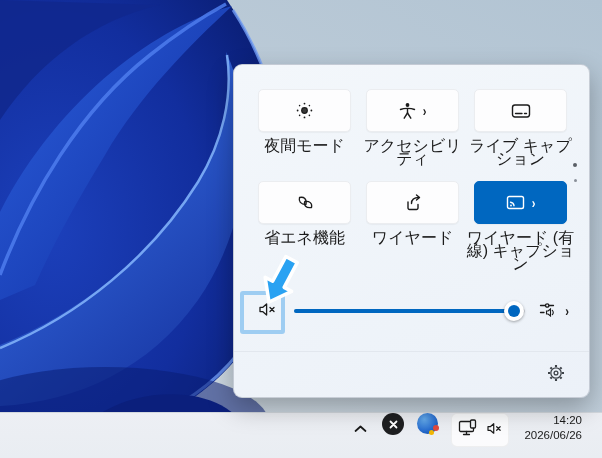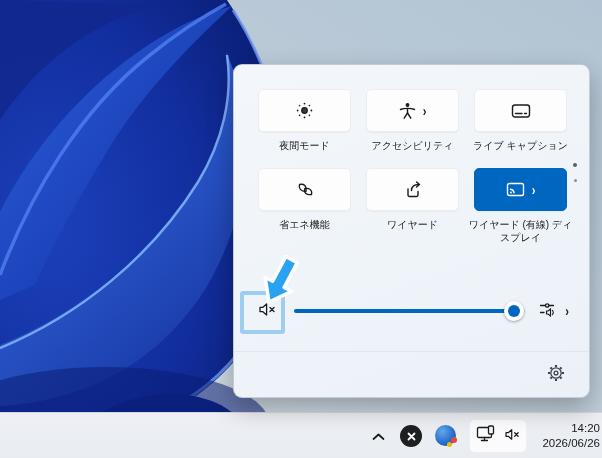--- a/index.html
+++ b/index.html
@@ -28,21 +28,21 @@
   .qs-btn{
     width:93px;height:43px;border-radius:5px;
     background:#fdfdfe;border:1px solid #ebedf0;
     box-shadow:0 1px 1px rgba(0,0,0,.04);
     display:flex;align-items:center;justify-content:center;gap:7px;
     box-sizing:border-box;cursor:pointer;
   }
   .qs-btn.active{background:var(--accent,#0067c0);border-color:var(--accent,#0067c0);}
   .qs-btn svg{display:block;}
   .qs-label{
-    margin-top:7px;font-size:10px;line-height:13px;color:#1b1b1b;
+    margin-top:7px;font-size:16px;line-height:13px;color:#1b1b1b;
     text-align:center;width:112px;
   }
   .chev{font-size:11px;color:#1b1b1b;font-weight:bold;transform:scaleY(1.25);}
   .qs-btn.active .chev{color:#fff;}
   
   .page-ind{position:absolute;right:10px;top:98px;width:8px;display:flex;flex-direction:column;align-items:center;gap:0;}
   .pdot1{width:4px;height:4px;border-radius:50%;background:#5a5f66;}
   .pdot2{width:3px;height:3px;border-radius:50%;background:#8a9099;margin-top:12px;}
   .ptri{width:0;height:0;border-left:5px solid transparent;border-right:5px solid transparent;border-top:6px solid #6b7похо;border-top-color:#6b7078;margin-top:13px;}
   
@@ -73,22 +73,22 @@
     position:absolute;left:240px;top:291px;width:45px;height:43px;
     border:4px solid #9ecdf2;border-radius:3px;z-index:8;box-sizing:border-box;
     pointer-events:none;
   }
   .arrow-svg{position:absolute;left:233px;top:230px;z-index:9;pointer-events:none;}
   
   .taskbar{
     position:absolute;left:0;right:0;bottom:0;height:46px;
     background:linear-gradient(to bottom,#edeff4,#e9edf2);
     border-top:1px solid #d3d8de;z-index:4;
-    display:flex;align-items:center;justify-content:flex-end;
-    padding-right:2px;box-sizing:border-box;gap:9px;
+    display:flex;justify-content:flex-end;
+    padding-right:20px;box-sizing:border-box;gap:9px;
   }
   .tb-chevron{width:26px;height:30px;display:flex;align-items:center;justify-content:center;cursor:pointer;}
   .tb-circle-x{
     width:22px;height:22px;border-radius:50%;background:#1e1f21;
     display:flex;align-items:center;justify-content:center;cursor:pointer;
   }
   .tb-orb{
     position:relative;width:21px;height:21px;border-radius:50%;cursor:pointer;
     background:radial-gradient(circle at 35% 30%,#64aaea,#2a6fd0 55%,#0d4da9 90%);
     margin:0 4px;
@@ -226,21 +226,21 @@
       <div class="qs-btn active">
         <span>
           <svg width="19" height="15" viewBox="0 0 19 15" fill="none" stroke="#ffffff" stroke-width="1.4" stroke-linecap="round">
             <rect x="1.5" y="1.5" width="16" height="12" rx="1.8"></rect>
             <circle cx="5" cy="10.5" r="0.9" fill="#ffffff" stroke="none"></circle>
             <path d="M4.5,7.2 a4,4 0 0 1 3.5,3.5"></path>
           </svg>
         </span>
         <span class="chev">›</span>
       </div>
-      <div class="qs-label">ワイヤード (有線) ディスプレイ</div>
+      <div class="qs-label">ワイヤード (有線) キャプション</div>
     </div>
 
   </div>
 
   <div class="page-ind">
     <div class="pdot1"></div>
     <div class="pdot2"></div>
     <div class="ptri"></div>
   </div>
 

